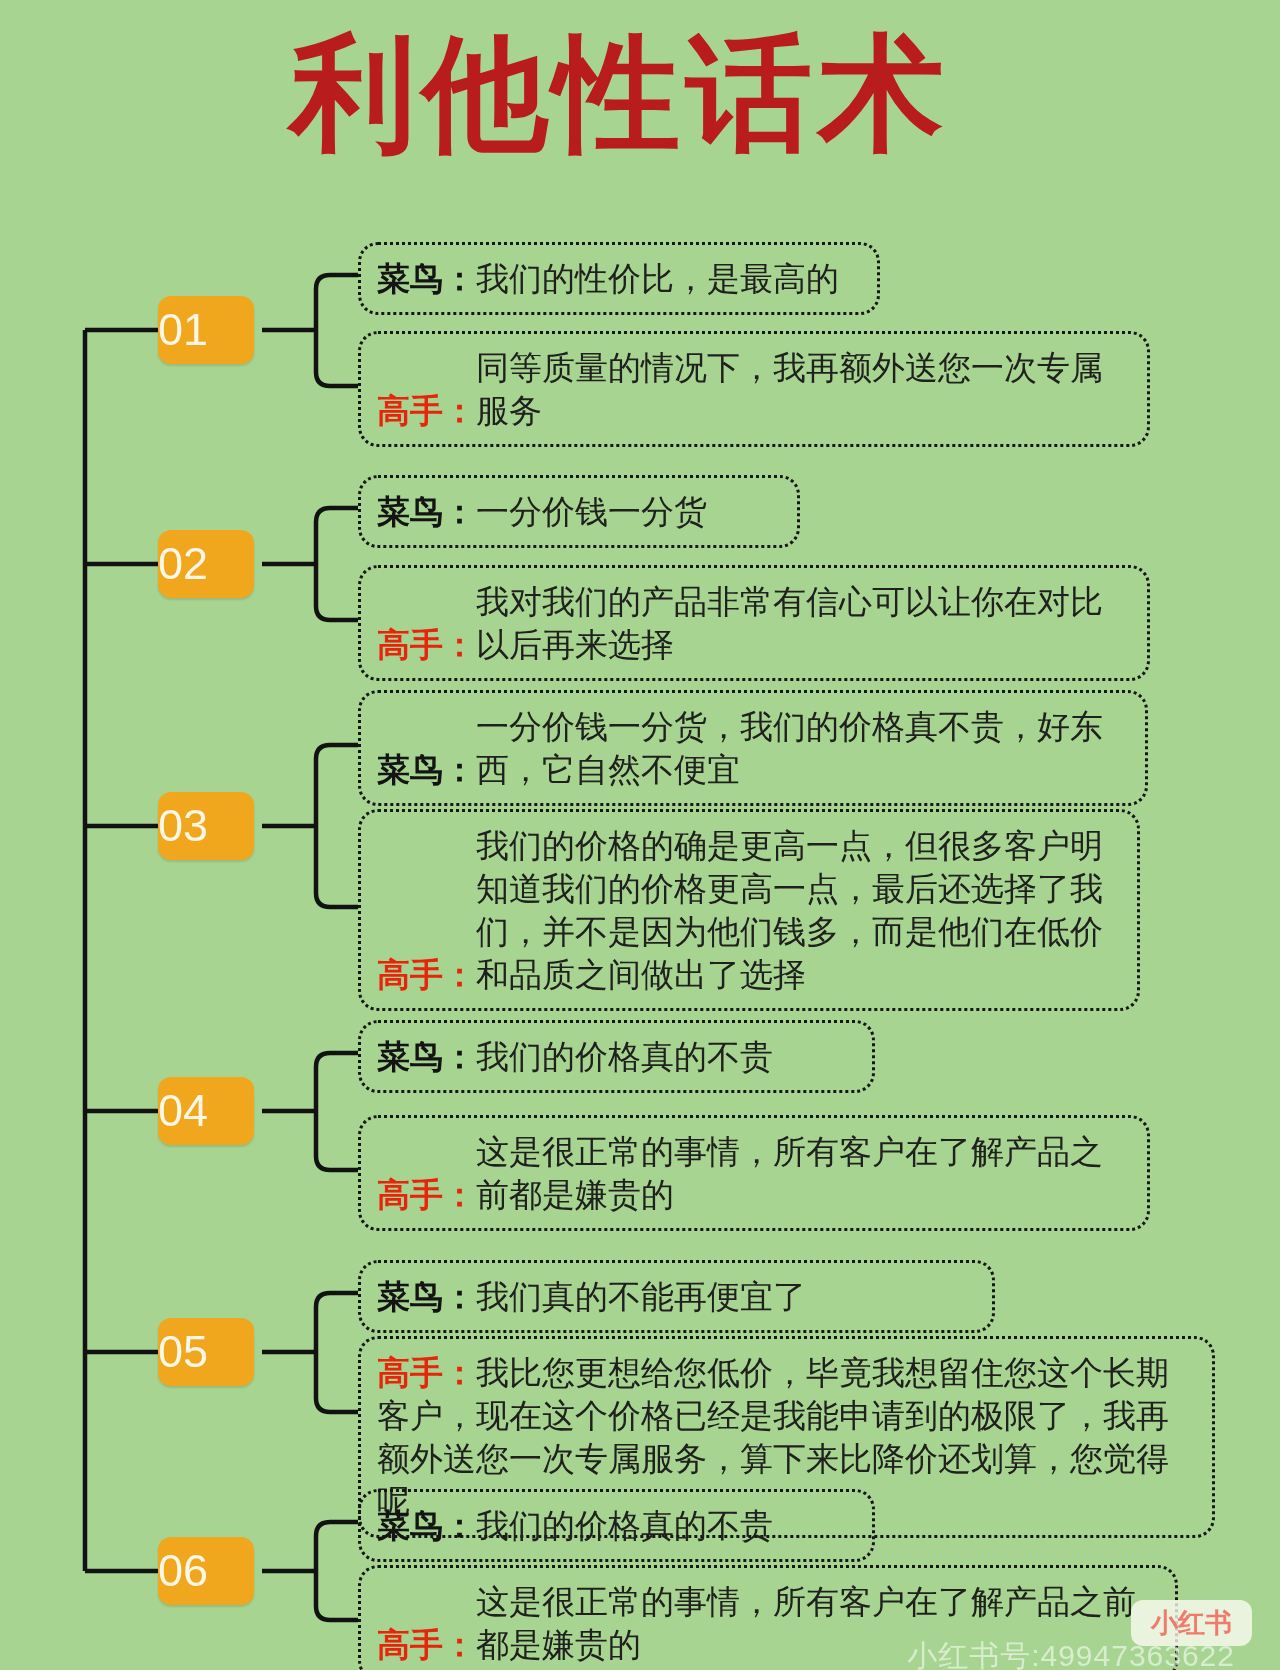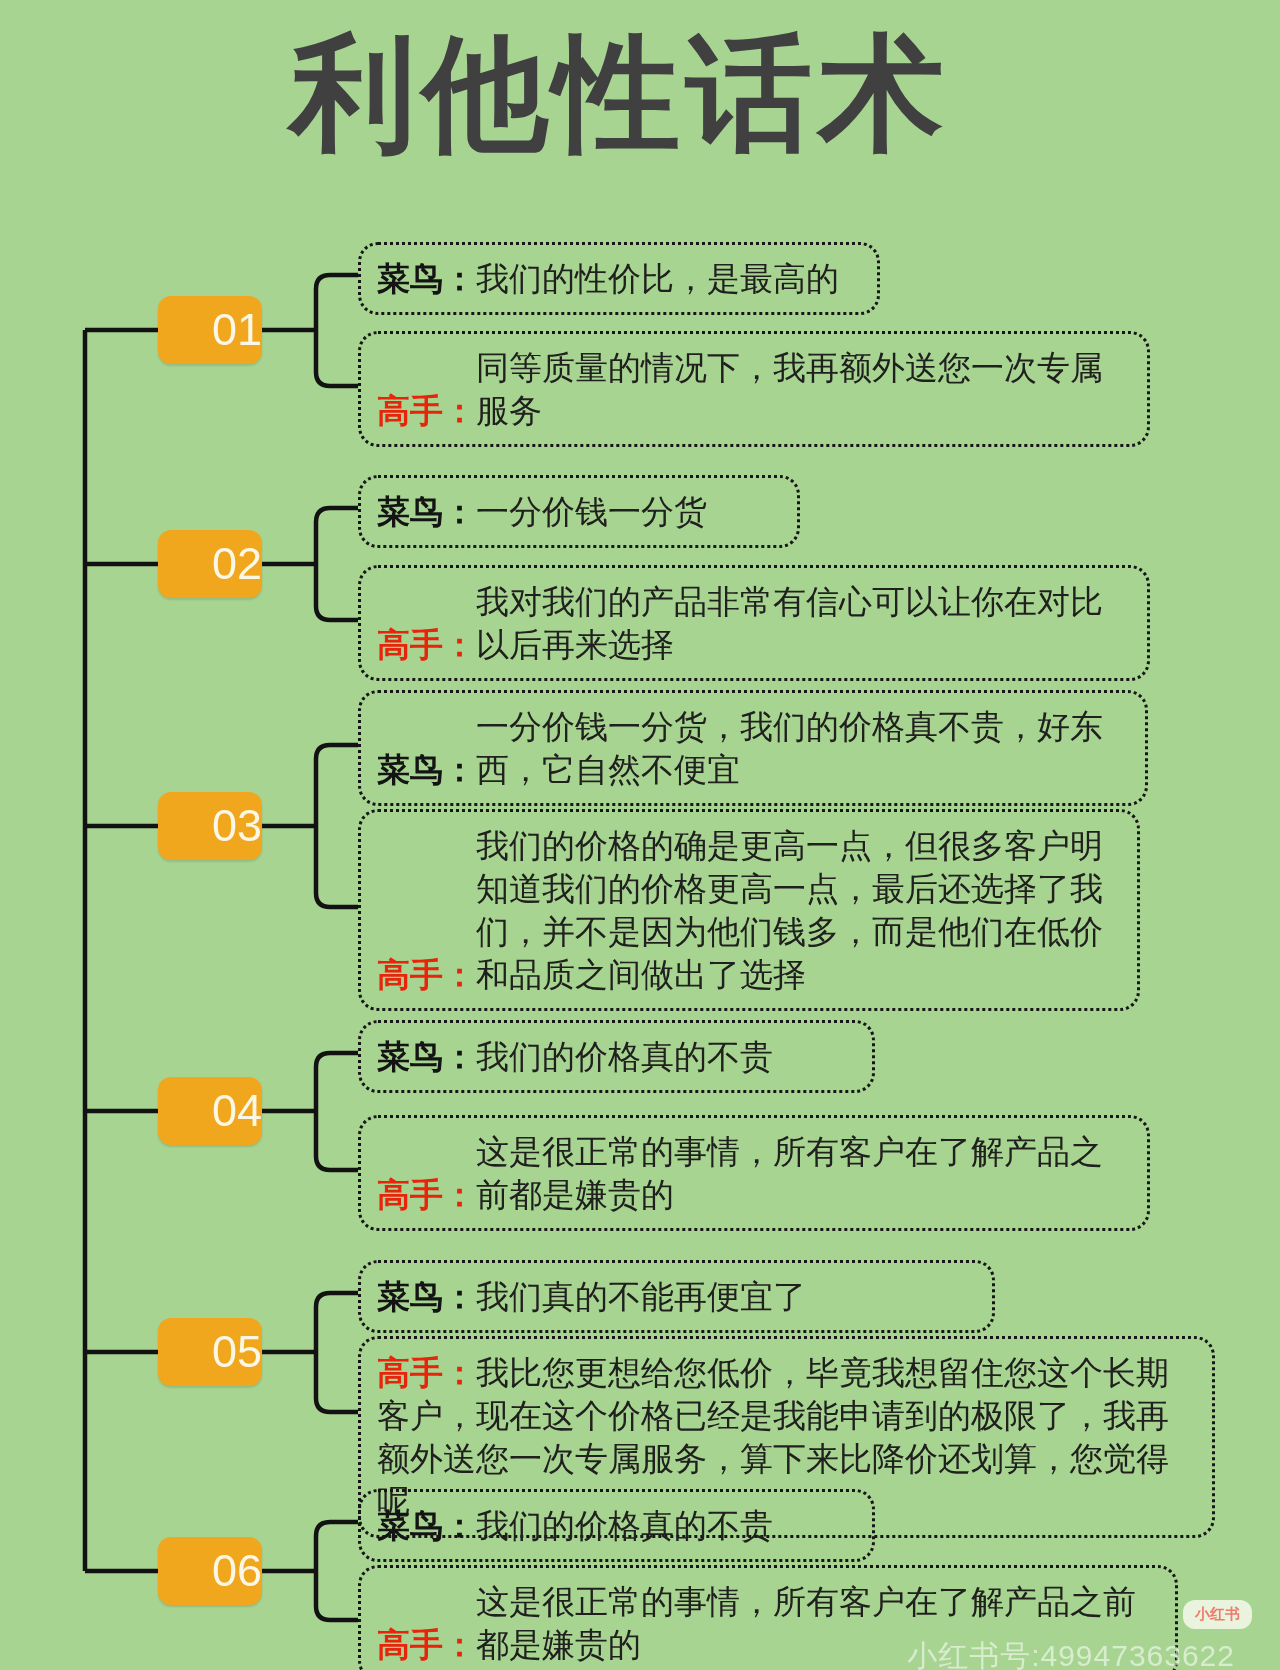--- a/index.html
+++ b/index.html
@@ -12,32 +12,32 @@
     width:1280px;height:1670px;
     margin:0 auto;
     background:#a8d492;
     overflow:hidden;
   }
   .title{
     position:absolute;left:0;top:22px;width:1240px;
     text-align:center;
     font-size:126px;line-height:1.15;
     font-weight:900;
-    color:#404040;
+    color:#b91c1c;
     letter-spacing:6px;
     white-space:nowrap;
   }
   svg.connectors{position:absolute;left:0;top:0;}
   .step{
-    position:absolute;left:158px;width:104px;height:68px;
+    position:absolute;left:158px;width:96px;height:68px;
     background:#f0a71d;
     border-radius:13px;
     color:#fbf7e6;
     font-size:45px;line-height:68px;
-    text-align:right;
+    text-align:left;
     box-shadow:0 2px 2px rgba(90,120,70,0.25);
   }
   .s1{top:296px}.s2{top:530px}.s3{top:792px}.s4{top:1077px}.s5{top:1318px}.s6{top:1537px}
   .speech{
     position:absolute;left:358px;
     border:3.5px dotted #161616;
     border-radius:20px;
     padding:12px 16px;
     box-sizing:border-box;
     font-size:33px;line-height:43px;
@@ -70,22 +70,22 @@
   .wm-id{
     position:absolute;top:1636px;right:45px;
     font-size:30px;letter-spacing:1px;
     color:rgba(255,255,255,0.55);
     white-space:nowrap;
   }
   .wm-logo{
     position:absolute;top:1600px;right:28px;
     background:rgba(253,251,242,0.78);
     border-radius:12px;
-    padding:5px 12px;
-    font-size:15px;font-weight:700;
+    padding:5px 20px;
+    font-size:27px;font-weight:700;
     color:rgba(240,110,95,0.9);
     white-space:nowrap;
   }
 </style>
 </head>
 <body>
 
 <div class="canvas">
 
   <div class="title">利他性话术</div>

